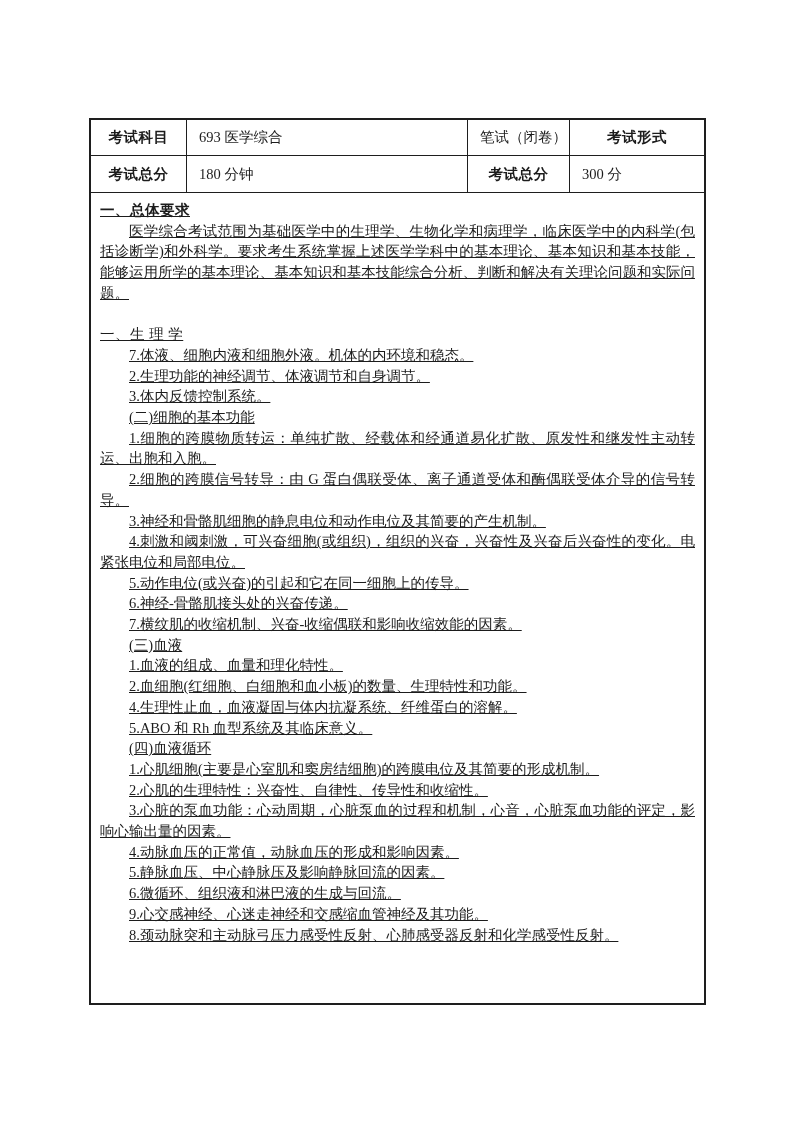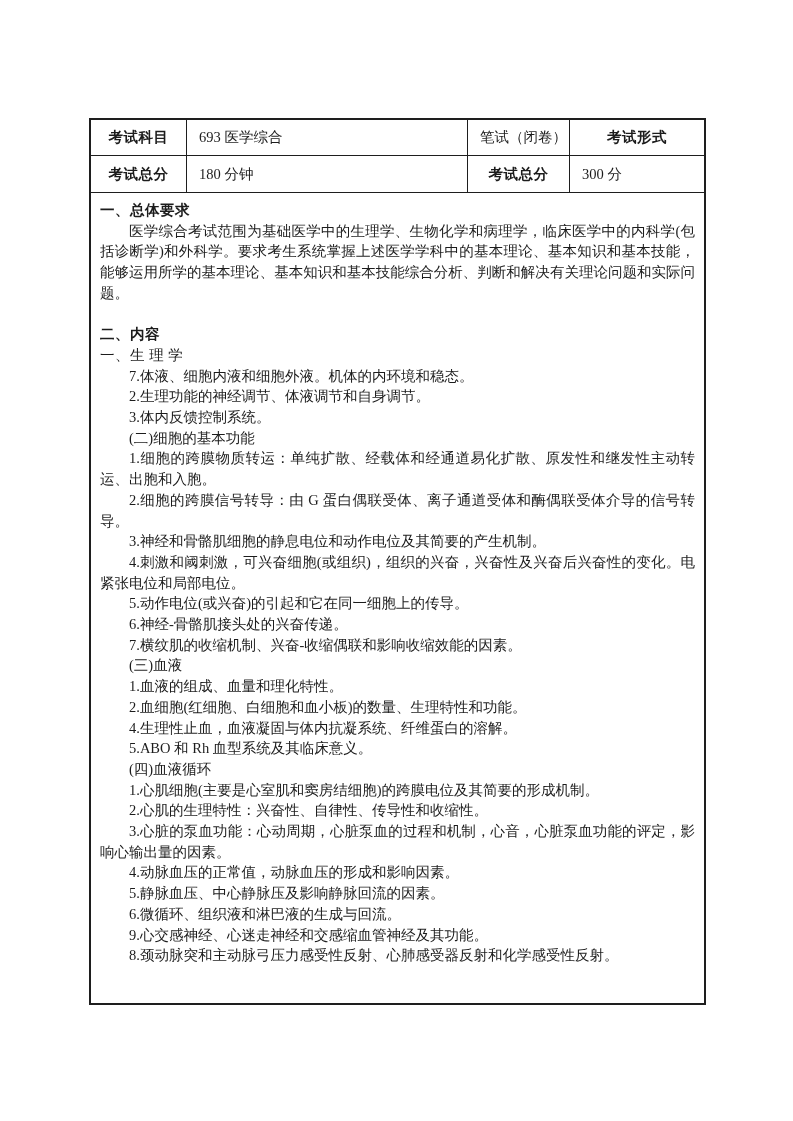--- a/index.html
+++ b/index.html
@@ -40,20 +40,21 @@
     font-family: "Liberation Sans", "DejaVu Sans", sans-serif;
     letter-spacing: 0.5px;
   }
   .cell.value { padding-left: 12px; text-align: right; }
   .content-cell {
     height: 810px;
     padding: 7px 9px 12px 9px;
     font-size: 14.5px;
     line-height: 20.7px;
     overflow: hidden;
+    text-decoration: underline;
   }
   .content-cell p { margin: 0; }
   .sec-heading {
     font-weight: bold;
     font-family: "Liberation Sans", "DejaVu Sans", sans-serif;
     letter-spacing: 0.5px;
   }
   .para {
     text-indent: 2em;
     text-align: justify;
@@ -78,21 +79,20 @@
     <div class="cell label">考试总分</div>
     <div class="cell value">180 分钟</div>
     <div class="cell label">考试总分</div>
     <div class="cell value">300 分</div>
   </div>
 
   <div class="content-cell">
     <p class="sec-heading">一、总体要求</p>
     <p class="para">医学综合考试范围为基础医学中的生理学、生物化学和病理学，临床医学中的内科学(包括诊断学)和外科学。要求考生系统掌握上述医学学科中的基本理论、基本知识和基本技能，能够运用所学的基本理论、基本知识和基本技能综合分析、判断和解决有关理论问题和实际问题。</p>
     <div class="spacer"></div>
-    <p class="sec-heading">二、内容</p>
     <p class="line flush">一、生 理 学</p>
     <div id="content-list">
         <p class="line indent">7.体液、细胞内液和细胞外液。机体的内环境和稳态。</p>
         <p class="line indent">2.生理功能的神经调节、体液调节和自身调节。</p>
         <p class="line indent">3.体内反馈控制系统。</p>
         <p class="line indent">(二)细胞的基本功能</p>
         <p class="line indent">1.细胞的跨膜物质转运：单纯扩散、经载体和经通道易化扩散、原发性和继发性主动转运、出胞和入胞。</p>
         <p class="line indent">2.细胞的跨膜信号转导：由 G 蛋白偶联受体、离子通道受体和酶偶联受体介导的信号转导。</p>
         <p class="line indent">3.神经和骨骼肌细胞的静息电位和动作电位及其简要的产生机制。</p>
         <p class="line indent">4.刺激和阈刺激，可兴奋细胞(或组织)，组织的兴奋，兴奋性及兴奋后兴奋性的变化。电紧张电位和局部电位。</p>

